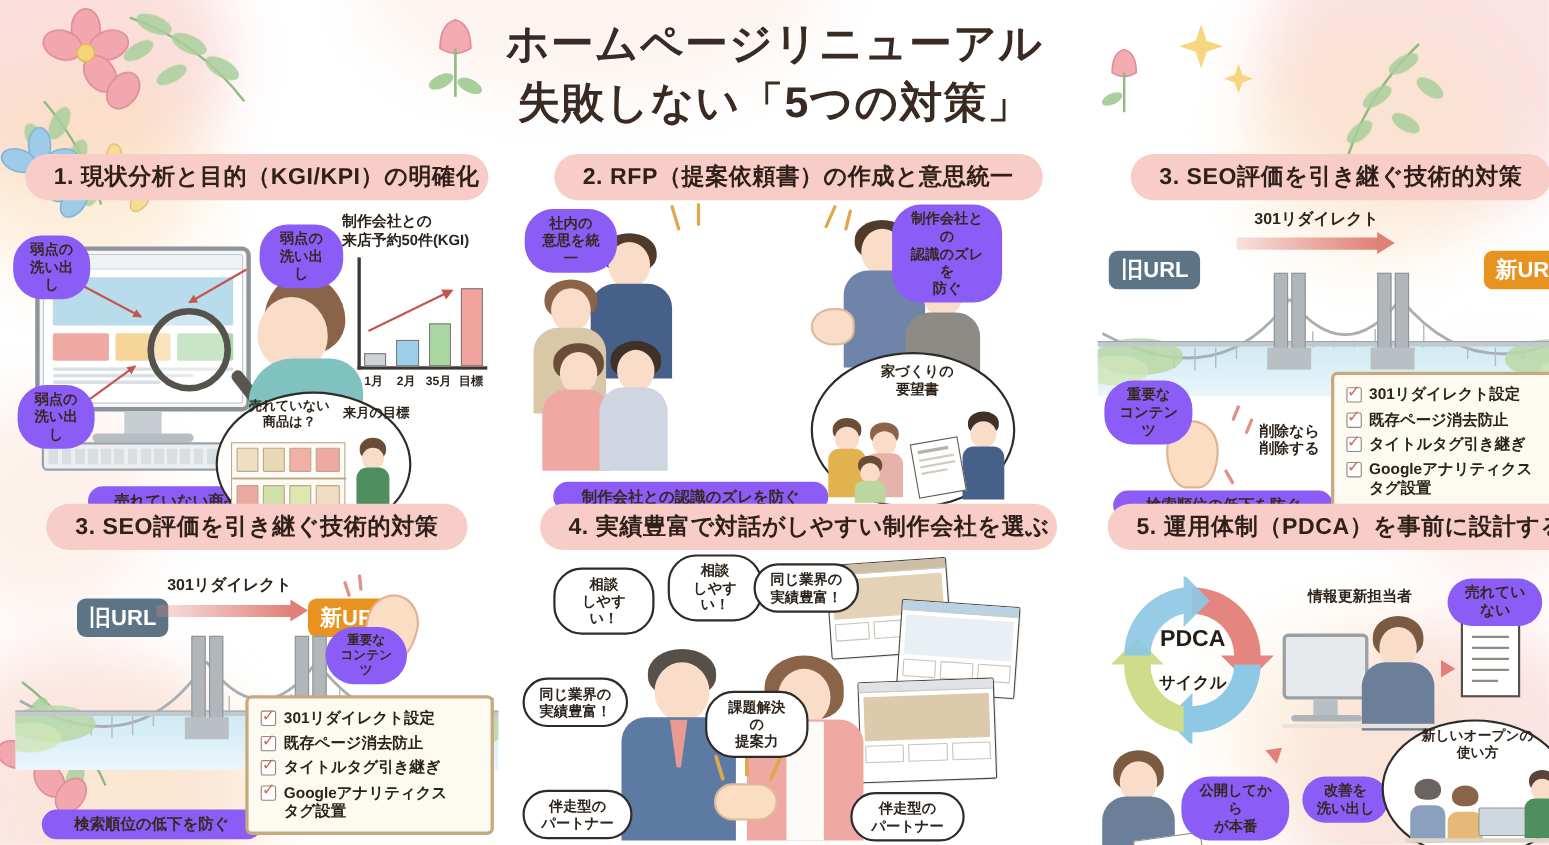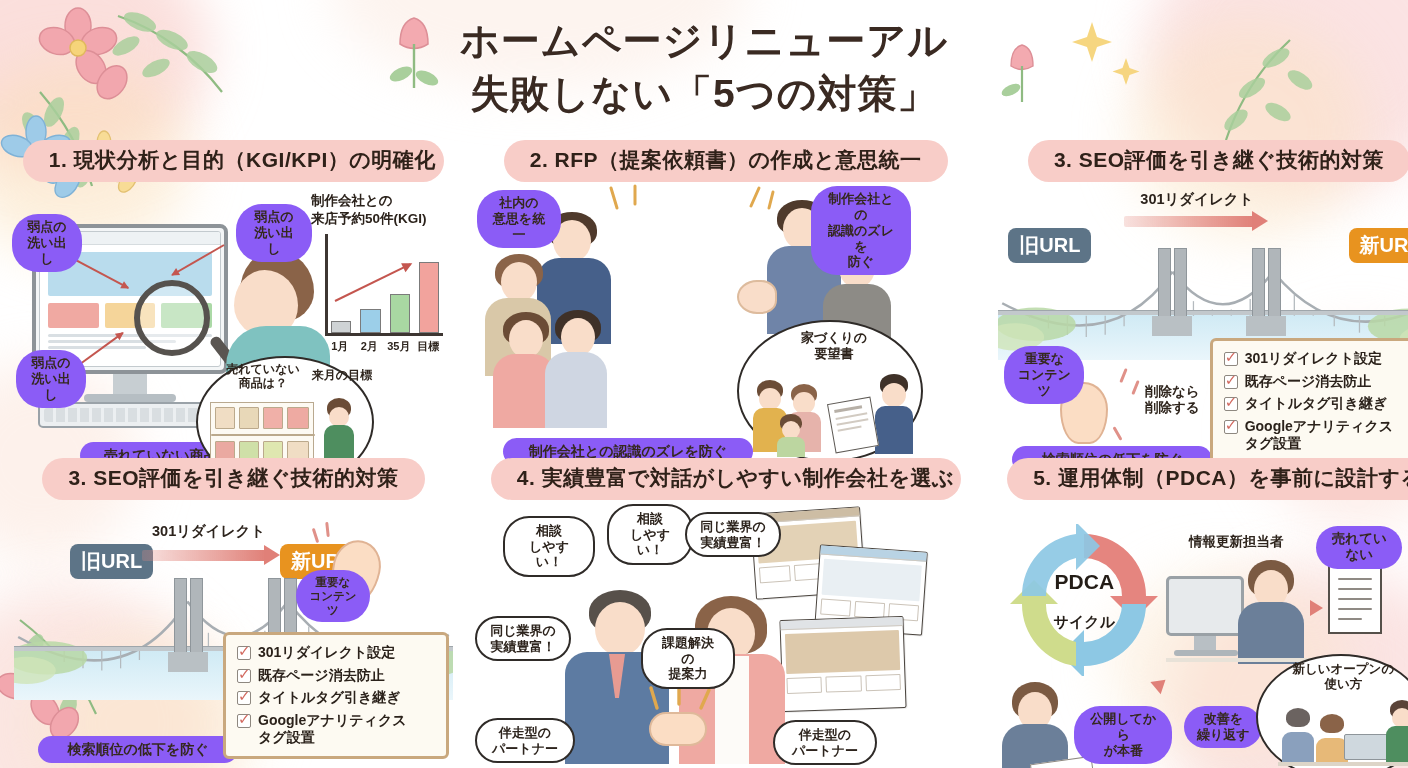--- a/index.html
+++ b/index.html
@@ -726,21 +726,21 @@
         <div class="hair" style="left:14px;top:176px;width:46px;height:38px;background:#7b5a42"></div>
         <div class="head" style="left:20px;top:186px;width:34px;height:38px"></div>
         <div class="suit" style="left:4px;top:218px;width:66px;height:62px;background:#6b7f99"></div>
         <div style="position:absolute;left:34px;top:254px;width:62px;height:34px;background:#fff;
                     border:1.5px solid #8e8880;transform:rotate(-8deg)"></div>
       </div>
 
       <div class="bubble-y" style="left:76px;top:200px;width:98px">公開してから
 が本番</div>
       <div class="bubble-y" style="left:186px;top:200px;width:78px">改善を
-繰り返す</div>
+洗い出し</div>
       <div class="sm-arrow-red" style="left:156px;top:170px;transform:rotate(-40deg)"></div>
 
       <div class="scene-bubble" style="left:258px;top:148px;width:170px;height:126px">
         <div class="plain" style="left:18px;top:6px;width:134px;font-size:12.5px">新しいオープンの
 使い方</div>
         <div style="position:absolute;left:24px;top:52px;width:32px;height:58px">
           <div style="position:absolute;left:4px;top:0;width:24px;height:19px;background:#6b6360;border-radius:50% 50% 40% 40%"></div>
           <div style="position:absolute;left:0;top:24px;width:32px;height:34px;background:#8aa0bd;border-radius:9px 9px 0 0"></div>
         </div>
         <div style="position:absolute;left:58px;top:58px;width:32px;height:52px">

